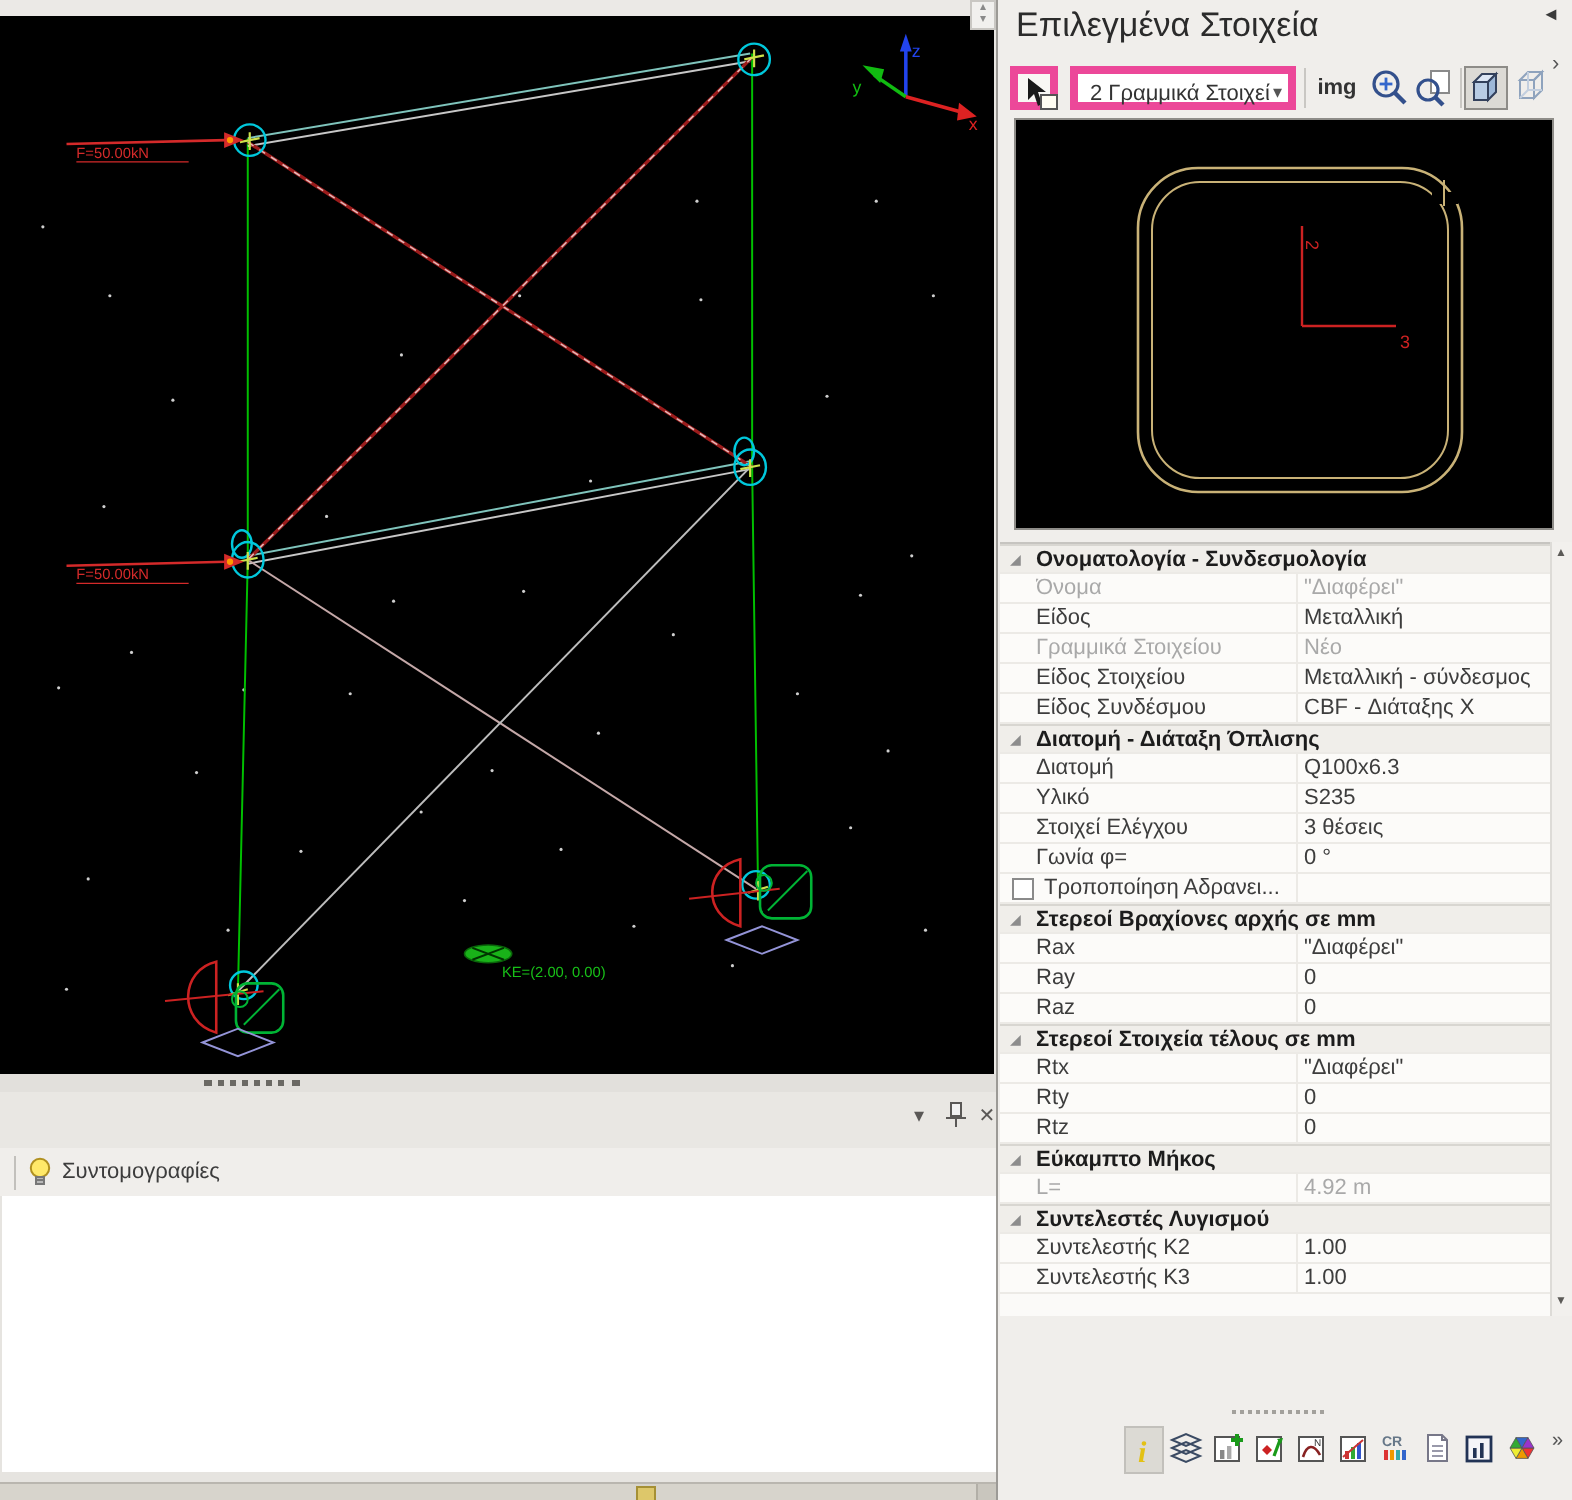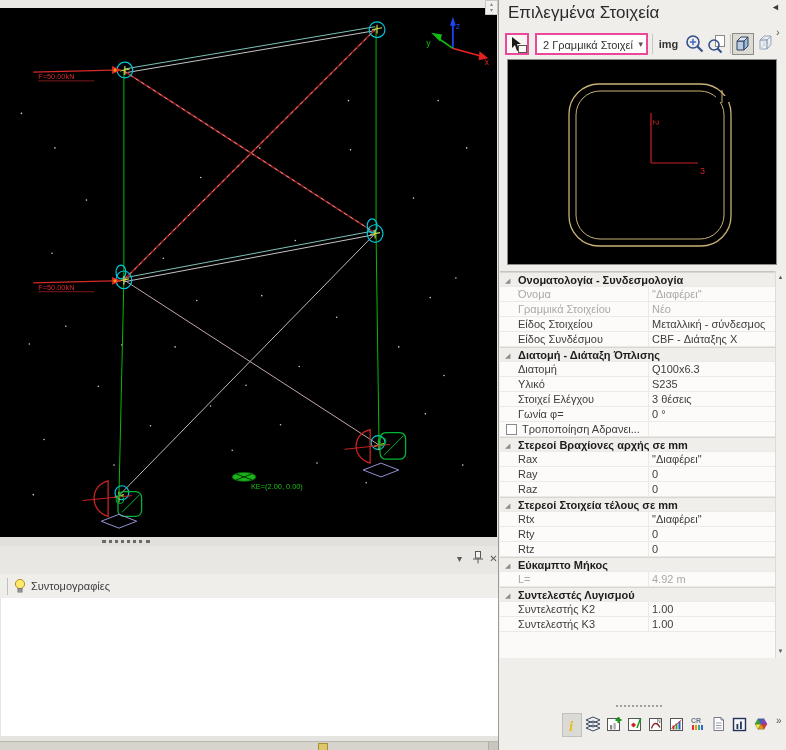--- a/index.html
+++ b/index.html
@@ -22,21 +22,21 @@
   
   .statusbar{left:0;top:741px;width:786px;height:9px;background:#d7d4cc;border-top:1px solid #b9b6af;box-sizing:border-box;}
   .seg{position:absolute;top:742px;height:8px;background:#c9c6be;border-left:1px solid #b2afa7;border-right:1px solid #b2afa7;}
   .mini-ic{position:absolute;top:743px;width:8px;height:6px;background:#ddc76a;border:1px solid #a59035;}
   .mini-glyph{position:absolute;top:741px;font-size:7px;color:#88867f;}
   
   .rpanel{left:498px;top:0;width:288px;height:750px;background:#f0eeeb;border-left:1px solid #9c9a96;box-sizing:border-box;}
   .rtitle{left:508px;top:3px;font-size:17px;color:#2b2b2b;}
   .rcollapse{left:771px;top:2px;font-size:9px;color:#3a3a3a;}
   .tbtn{position:absolute;top:33px;height:22px;box-sizing:border-box;}
-  .bordered{border:2px solid #ec4899;background:#f8f7f4;}
+  .bordered{border:4px solid #ec4899;background:#f8f7f4;}
   .tsep{position:absolute;top:34px;width:1px;height:20px;background:#c9c7c3;}
   .ddtext{position:absolute;left:6px;top:4px;font-size:11px;color:#333;white-space:nowrap;}
   .ddarrow{position:absolute;right:3px;top:4px;font-size:9px;color:#555;}
   .imgbtn{font-size:11px;font-weight:bold;color:#333;text-align:center;line-height:22px;}
   .toverflow{left:776px;top:26px;font-size:11px;color:#555;}
   .preview{left:507px;top:59px;width:270px;height:206px;background:#000;border:1px solid #8e8c88;box-sizing:border-box;}
   
   .grid{left:500px;top:271px;width:275px;height:387px;overflow:hidden;background:#fbfaf8;border-top:1px solid #c6c4c0;box-sizing:border-box;}
   .grow{position:relative;height:15px;line-height:14px;font-size:11px;color:#3d3d3d;background:#fcfbf9;border-bottom:1px solid #eceae6;box-sizing:border-box;}
   .grow:not(.group)::after{content:"";position:absolute;left:148px;top:0;bottom:0;width:1px;background:#eceae6;}
@@ -301,20 +301,24 @@
 
   <div class="abs grid" id="grid">
       <div class="grow group">
         <span class="tri">◢</span>
         <span class="glabel">Ονοματολογία - Συνδεσμολογία</span>
       </div>
       <div class="grow  muted">
         <span class="plabel">Όνομα</span>
         <span class="pvalue">"Διαφέρει"</span>
       </div>
+      <div class="grow ">
+        <span class="plabel">Είδος</span>
+        <span class="pvalue">Μεταλλική</span>
+      </div>
       <div class="grow  muted">
         <span class="plabel">Γραμμικά Στοιχείου</span>
         <span class="pvalue">Νέο</span>
       </div>
       <div class="grow ">
         <span class="plabel">Είδος Στοιχείου</span>
         <span class="pvalue">Μεταλλική - σύνδεσμος</span>
       </div>
       <div class="grow ">
         <span class="plabel">Είδος Συνδέσμου</span>

